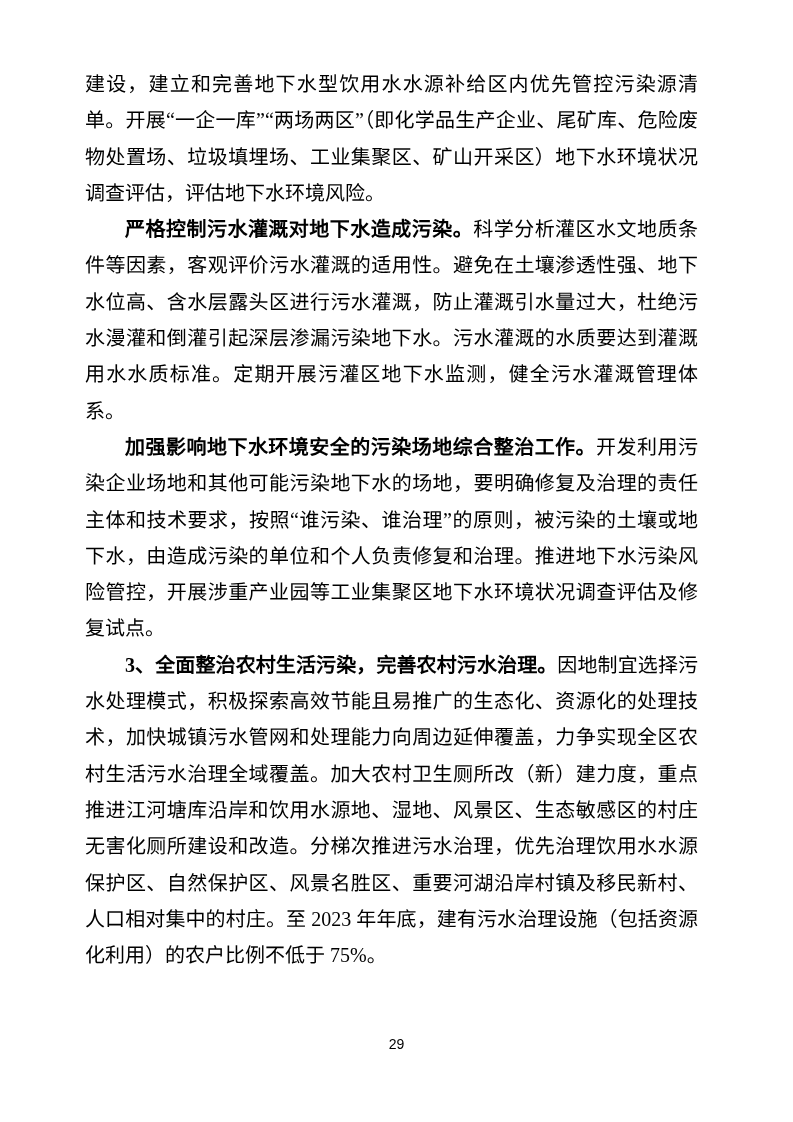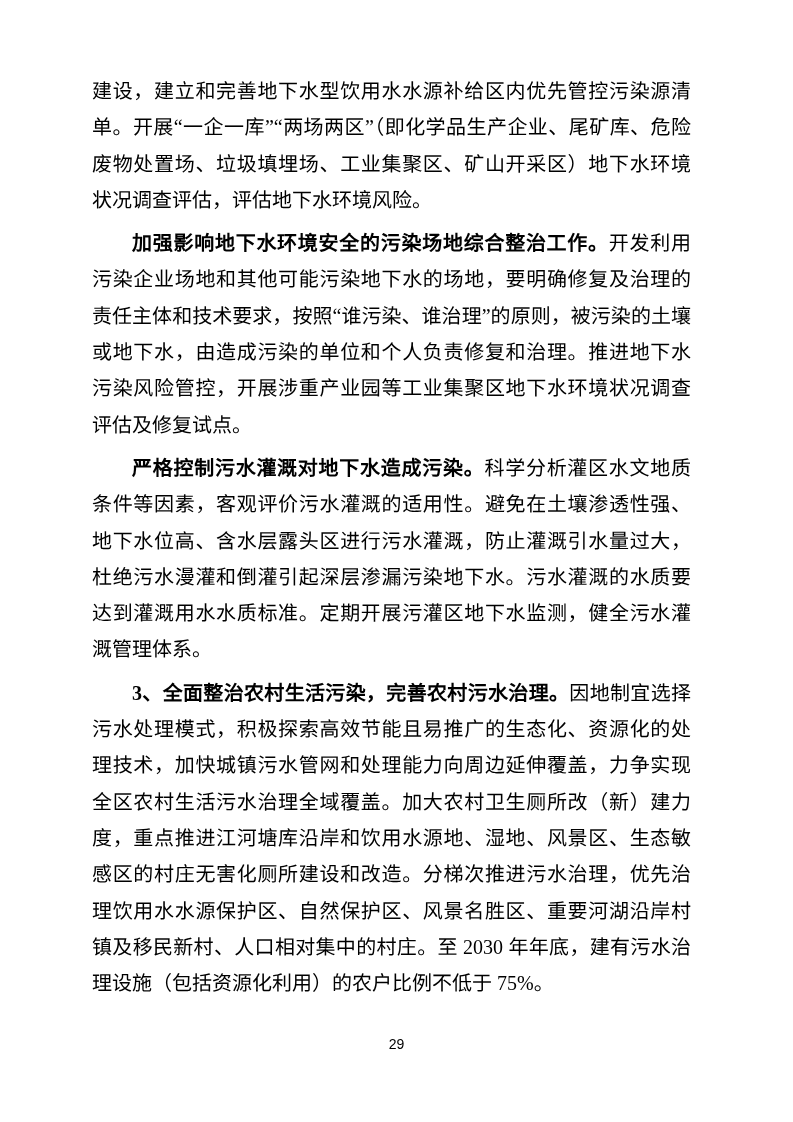--- a/index.html
+++ b/index.html
@@ -15,21 +15,21 @@
     background: #ffffff;
     overflow: hidden;
   }
   .content {
     position: absolute;
     left: 85px;
     top: 66px;
     width: 613px;
   }
   p.para {
-    margin: 7px;
+    margin: 0;
     padding: 0;
     font-family: "Liberation Serif", "DejaVu Serif", serif;
     font-size: 20px;
     line-height: 36.3px;
     color: #000000;
     text-align: justify;
     text-justify: inter-character;
     word-break: normal;
   }
   p.para.indent {
@@ -48,18 +48,18 @@
     font-size: 14px;
     color: #000000;
   }
 </style>
 </head>
 <body>
 
 <div class="page">
   <div class="content">
       <p class="para"><span>建设，建立和完善地下水型饮用水水源补给区内优先管控污染源清单。开展“一企一库”“两场两区”（即化学品生产企业、尾矿库、危险废物处置场、垃圾填埋场、工业集聚区、矿山开采区）地下水环境状况调查评估，评估地下水环境风险。</span></p>
+      <p class="para indent"><b>严格控制污水灌溉对地下水造成污染。</b><span>科学分析灌区水文地质条件等因素，客观评价污水灌溉的适用性。避免在土壤渗透性强、地下水位高、含水层露头区进行污水灌溉，防止灌溉引水量过大，杜绝污水漫灌和倒灌引起深层渗漏污染地下水。污水灌溉的水质要达到灌溉用水水质标准。定期开展污灌区地下水监测，健全污水灌溉管理体系。</span></p>
       <p class="para indent"><b>加强影响地下水环境安全的污染场地综合整治工作。</b><span>开发利用污染企业场地和其他可能污染地下水的场地，要明确修复及治理的责任主体和技术要求，按照“谁污染、谁治理”的原则，被污染的土壤或地下水，由造成污染的单位和个人负责修复和治理。推进地下水污染风险管控，开展涉重产业园等工业集聚区地下水环境状况调查评估及修复试点。</span></p>
-      <p class="para indent"><b>严格控制污水灌溉对地下水造成污染。</b><span>科学分析灌区水文地质条件等因素，客观评价污水灌溉的适用性。避免在土壤渗透性强、地下水位高、含水层露头区进行污水灌溉，防止灌溉引水量过大，杜绝污水漫灌和倒灌引起深层渗漏污染地下水。污水灌溉的水质要达到灌溉用水水质标准。定期开展污灌区地下水监测，健全污水灌溉管理体系。</span></p>
-      <p class="para indent"><b>3、全面整治农村生活污染，完善农村污水治理。</b><span>因地制宜选择污水处理模式，积极探索高效节能且易推广的生态化、资源化的处理技术，加快城镇污水管网和处理能力向周边延伸覆盖，力争实现全区农村生活污水治理全域覆盖。加大农村卫生厕所改（新）建力度，重点推进江河塘库沿岸和饮用水源地、湿地、风景区、生态敏感区的村庄无害化厕所建设和改造。分梯次推进污水治理，优先治理饮用水水源保护区、自然保护区、风景名胜区、重要河湖沿岸村镇及移民新村、人口相对集中的村庄。至 2030 年年底，建有污水治理设施（包括资源化利用）的农户比例不低于 75%。</span></p>
+      <p class="para indent"><b>3、全面整治农村生活污染，完善农村污水治理。</b><span>因地制宜选择污水处理模式，积极探索高效节能且易推广的生态化、资源化的处理技术，加快城镇污水管网和处理能力向周边延伸覆盖，力争实现全区农村生活污水治理全域覆盖。加大农村卫生厕所改（新）建力度，重点推进江河塘库沿岸和饮用水源地、湿地、风景区、生态敏感区的村庄无害化厕所建设和改造。分梯次推进污水治理，优先治理饮用水水源保护区、自然保护区、风景名胜区、重要河湖沿岸村镇及移民新村、人口相对集中的村庄。至 2023 年年底，建有污水治理设施（包括资源化利用）的农户比例不低于 75%。</span></p>
     </div>
   <div class="footer">29</div>
 </div>
 
 </body></html>

